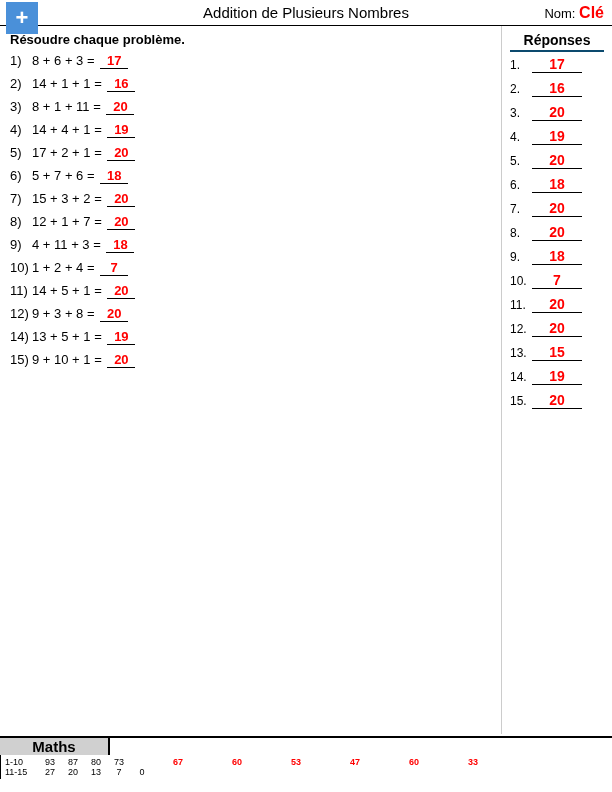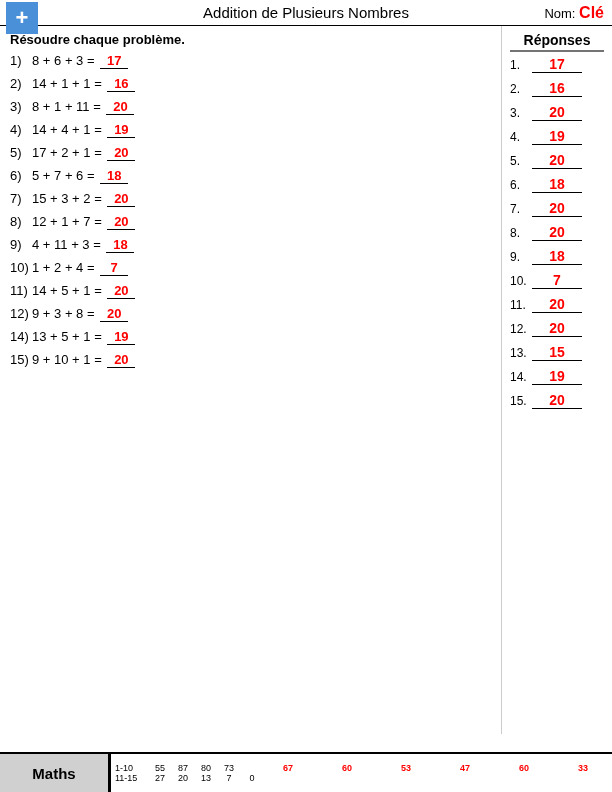--- a/index.html
+++ b/index.html
@@ -107,21 +107,21 @@
     .answers-section {
       width: 110px;
       padding: 6px 8px;
     }
 
     .answers-title {
       font-weight: bold;
       font-size: 14px;
       text-align: center;
       margin-bottom: 4px;
-      border-bottom: 2px solid #737373;
+      border-bottom: 2px solid #0c4a6e;
       padding-bottom: 2px;
     }
 
     .answer-row {
       display: flex;
       align-items: baseline;
       margin-bottom: 7px;
       font-size: 13px;
     }
 
@@ -139,24 +139,25 @@
       display: inline-block;
       text-align: center;
     }
 
     
     .footer {
       position: absolute;
       bottom: 0;
       left: 0;
       right: 0;
-      height: 40px;
+      height: 56px;
       border-top: 2px solid #000;
       display: flex;
       align-items: stretch;
+      flex-direction: column;
     }
 
     .footer-maths {
       background: #d0d0d0;
       width: 110px;
       display: flex;
       align-items: center;
       justify-content: center;
       font-weight: bold;
       font-size: 15px;
@@ -357,21 +358,21 @@
 
 </div>
 
 <div class="footer">
   <div class="footer-maths">
     <span>Maths</span>
   </div>
   <div class="footer-stats">
     <div class="stats-row">
       <span class="stats-label">1-10</span>
-      <span class="stat-cell">55</span>
+      <span class="stat-cell">93</span>
       <span class="stat-cell">87</span>
       <span class="stat-cell">80</span>
       <span class="stat-cell">73</span>
       <span class="stat-cell red">67</span>
       <span class="stat-cell red">60</span>
       <span class="stat-cell red">53</span>
       <span class="stat-cell red">47</span>
       <span class="stat-cell red">60</span>
       <span class="stat-cell red">33</span>
     </div>

